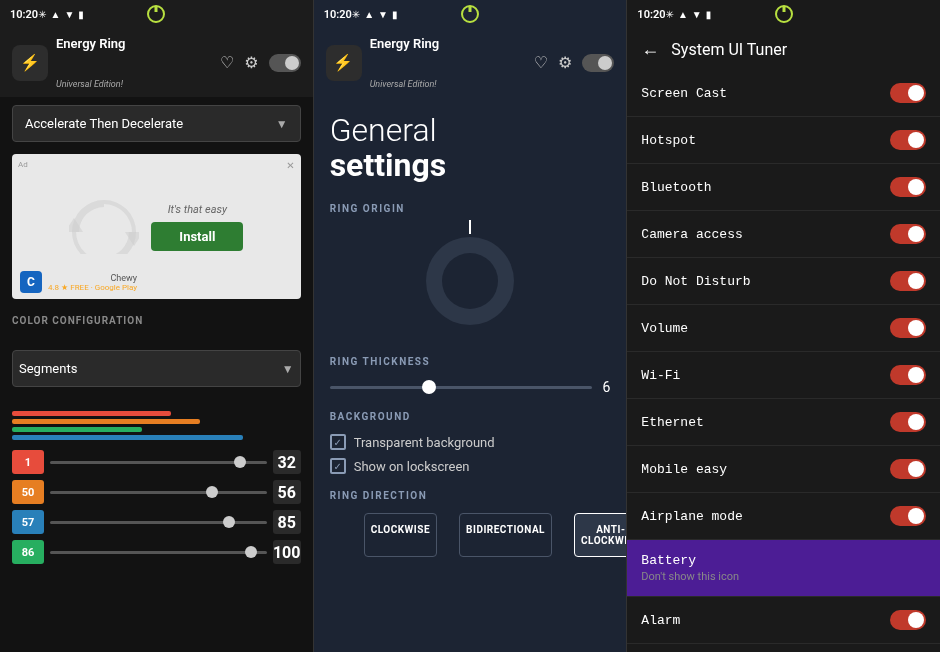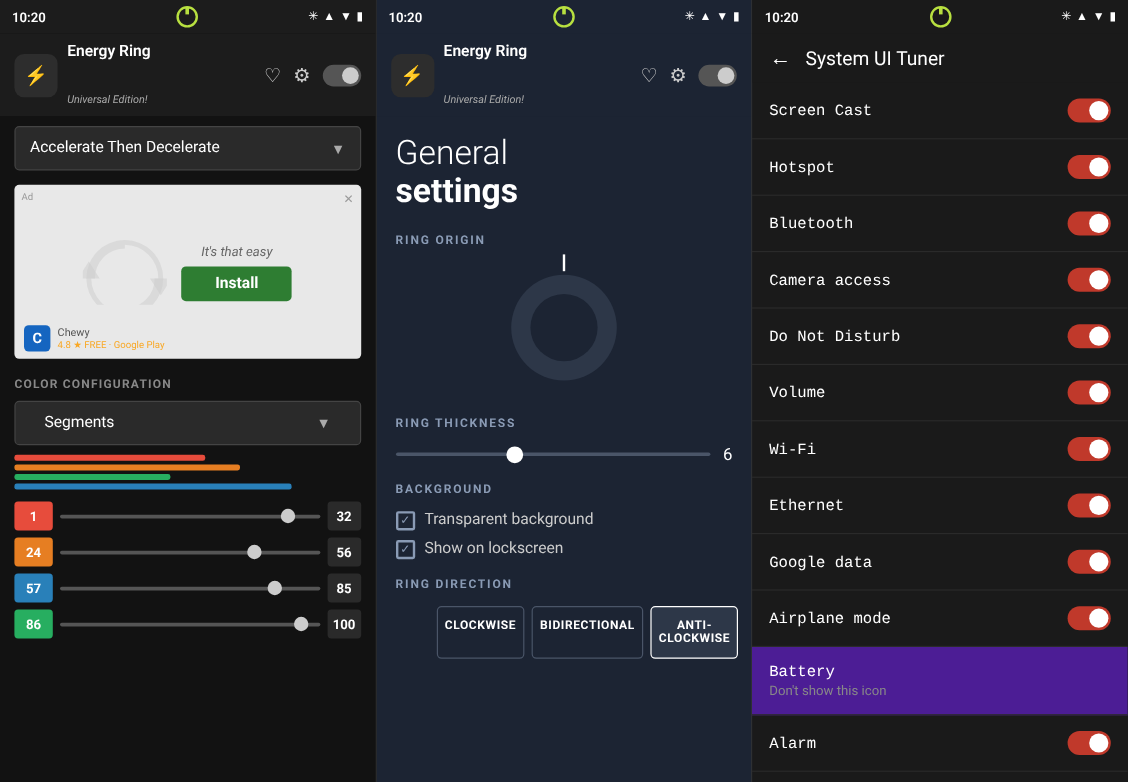--- a/index.html
+++ b/index.html
@@ -22,24 +22,22 @@
       border-right: 1px solid #333;
       position: relative;
     }
 
     
     .status-bar {
       height: 28px;
       background: #1c1c1c;
       display: flex;
       align-items: center;
-      justify-content: space-between;
       padding: 0 10px;
       flex-shrink: 0;
-      gap: 28px;
     }
     .status-bar-time {
       color: #fff;
       font-size: 11px;
       font-weight: 600;
     }
     .status-bar-icons {
       display: flex;
       align-items: center;
       gap: 4px;
@@ -172,20 +170,21 @@
       background: #e8e8e8;
       border-radius: 4px;
       height: 145px;
       margin-bottom: 16px;
       display: flex;
       flex-direction: column;
       align-items: center;
       justify-content: center;
       position: relative;
       overflow: hidden;
+      text-align: right;
     }
     .ad-label {
       position: absolute;
       top: 6px;
       left: 6px;
       font-size: 8px;
       color: #999;
     }
     .ad-x {
       position: absolute;
@@ -252,31 +251,31 @@
       color: #555;
     }
     .ad-stars { color: #f9a825; font-size: 8px; }
 
     
     .section-label {
       color: #888;
       font-size: 10px;
       font-weight: 700;
       letter-spacing: 1px;
-      margin-bottom: 8px;
+      margin-bottom: 24px;
     }
     .color-dropdown {
       background: #2a2a2a;
       border: 1px solid #444;
       border-radius: 4px;
-      padding: 10px 24px;
+      padding: 10px 6px;
       display: flex;
       align-items: center;
       justify-content: space-between;
-      margin-bottom: 8px;
+      margin-bottom: 24px;
     }
     .color-bars {
       display: flex;
       flex-direction: column;
       gap: 3px;
       margin-bottom: 10px;
     }
     .color-bar {
       height: 5px;
       border-radius: 2px;
@@ -316,40 +315,40 @@
       background: #ccc;
       border-radius: 50%;
       position: absolute;
       top: -4.5px;
     }
     .seg-value {
       width: 28px;
       height: 24px;
       background: #2a2a2a;
       color: #fff;
-      font-size: 11px;
+      font-size: 16px;
       display: flex;
       align-items: center;
       justify-content: center;
       border-radius: 3px;
       font-weight: bold;
       flex-shrink: 0;
     }
 
     
     .panel2 {
       background: #1c2433;
       flex: 1;
       overflow: hidden;
     }
     .panel2-content {
       padding: 16px;
     }
     .general-title {
-      font-size: 28px;
+      font-size: 32px;
       font-weight: 300;
       color: #fff;
       line-height: 1.1;
       margin-bottom: 20px;
     }
     .general-title strong {
       font-weight: 700;
       display: block;
     }
     .ring-section-label {
@@ -433,21 +432,21 @@
       color: #8a9bb5;
     }
     .checkbox-label {
       color: #ccc;
       font-size: 13px;
     }
 
     .ring-direction-section { margin-bottom: 10px; }
     .direction-buttons {
       display: flex;
-      gap: 6px;
+      gap: 22px;
       margin-top: 8px;
       padding-left: 34px;
     }
     .dir-btn {
       flex: 1;
       padding: 10px 6px;
       border: 1px solid #4a5568;
       border-radius: 4px;
       color: #fff;
       font-size: 10px;
@@ -610,21 +609,21 @@
 
       <div class="segment-row">
         <div class="seg-label" style="background:#e74c3c;">1</div>
         <div class="seg-slider">
           <div class="seg-slider-thumb" style="left:85%;"></div>
         </div>
         <div class="seg-value">32</div>
       </div>
 
       <div class="segment-row">
-        <div class="seg-label" style="background:#e67e22;">24</div>
+        <div class="seg-label" style="background:#e67e22;">50</div>
         <div class="seg-slider">
           <div class="seg-slider-thumb" style="left:72%;"></div>
         </div>
         <div class="seg-value">56</div>
       </div>
 
       <div class="segment-row">
         <div class="seg-label" style="background:#2980b9;">57</div>
         <div class="seg-slider">
           <div class="seg-slider-thumb" style="left:80%;"></div>
@@ -792,21 +791,21 @@
 
     <div class="tuner-item">
       <div class="tuner-item-left">
         <span class="tuner-item-name">Ethernet</span>
       </div>
       <div class="tuner-toggle-on"></div>
     </div>
 
     <div class="tuner-item">
       <div class="tuner-item-left">
-        <span class="tuner-item-name">Google data</span>
+        <span class="tuner-item-name">Mobile easy</span>
       </div>
       <div class="tuner-toggle-on"></div>
     </div>
 
     <div class="tuner-item">
       <div class="tuner-item-left">
         <span class="tuner-item-name">Airplane mode</span>
       </div>
       <div class="tuner-toggle-on"></div>
     </div>

